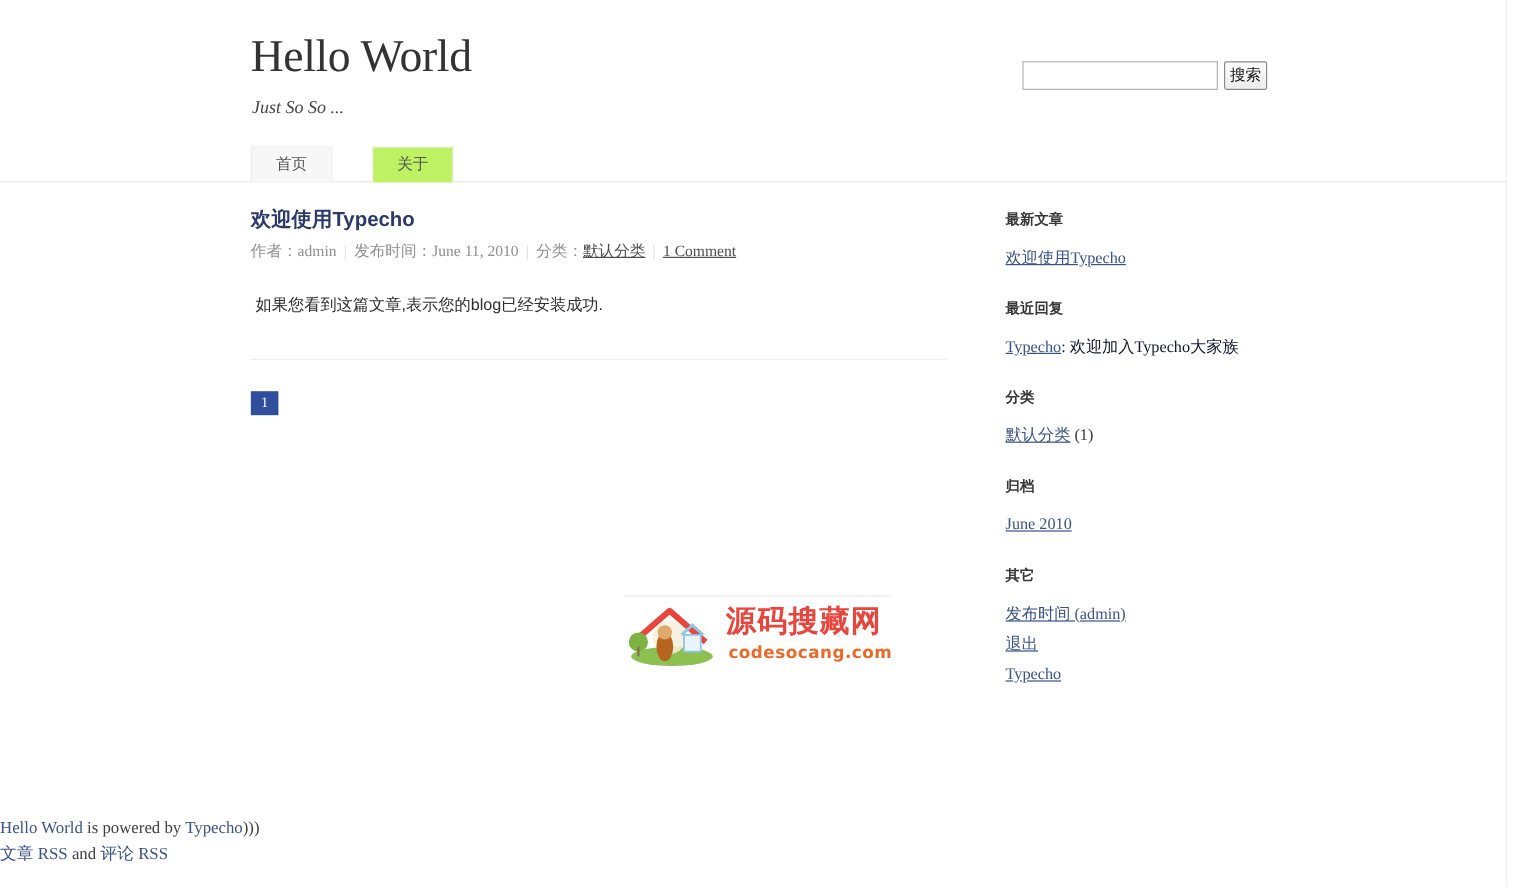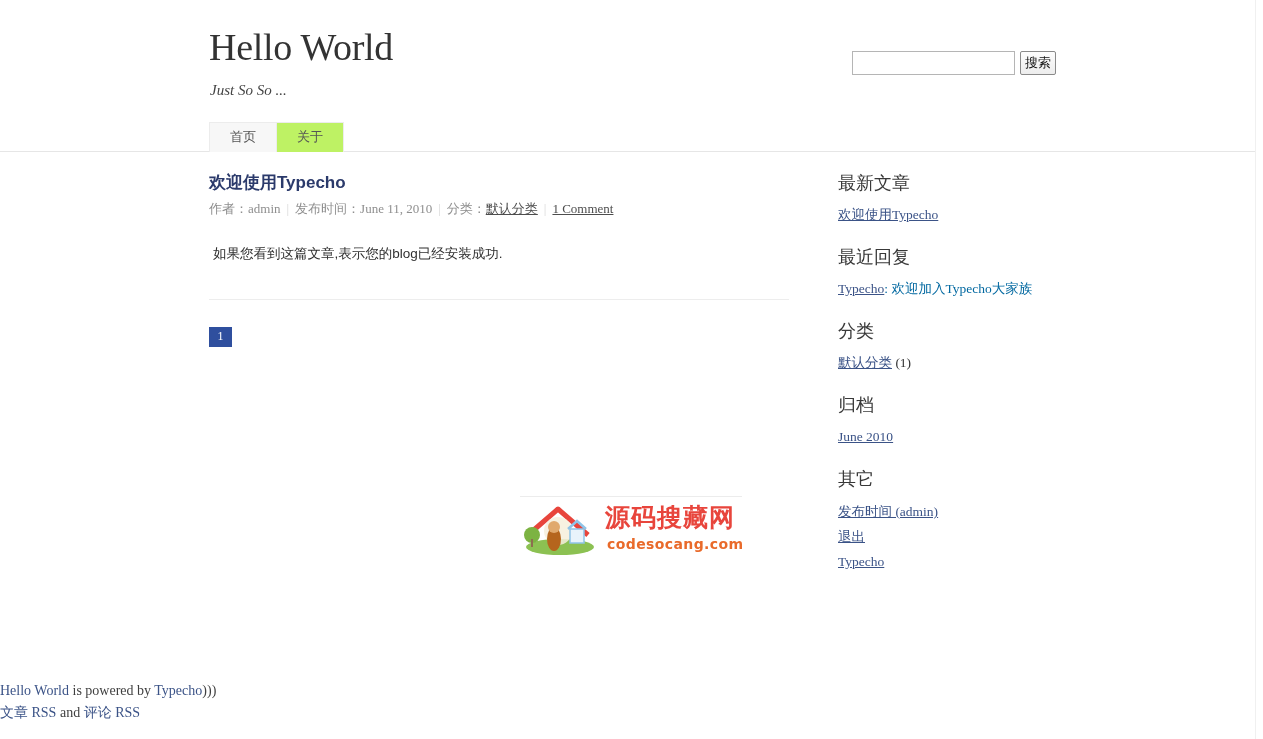--- a/index.html
+++ b/index.html
@@ -95,20 +95,21 @@
   
   .nav {
     position: absolute;
     left: 209px;
     top: 122px;
     display: flex;
     list-style: none;
     margin: 0;
     padding: 0;
     font-family: "Liberation Sans", "DejaVu Sans", sans-serif;
+    gap: 34px;
   }
   .nav li {
     border: 1px solid #ececec;
     border-bottom: none;
     margin-right: -1px;
   }
   .nav li a {
     display: block;
     padding: 7px 20px 8px 20px;
     font-size: 13px;
@@ -199,43 +200,43 @@
     left: 838px;
     top: 22px;
     width: 215px;
     font-family: "Liberation Serif", "DejaVu Serif", serif;
   }
   .widget { margin-bottom: 22px; }
   .widget:last-child { margin-bottom: 0; }
   .widget-title {
     margin: 0 0 12px 0;
     font-family: "Liberation Sans", "DejaVu Sans", sans-serif;
-    font-size: 18px;
-    font-weight: normal;
+    font-size: 12px;
+    font-weight: bold;
     color: #383838;
     line-height: 18px;
   }
   .widget ul {
     list-style: none;
     margin: 0;
     padding: 0;
   }
   .widget li {
     margin-bottom: 7px;
     font-size: 13.5px;
     line-height: 22px;
     color: #333333;
   }
   .widget li:last-child { margin-bottom: 0; }
   .widget a {
     color: #3b5387;
     text-decoration: underline;
   }
   .widget .count { color: #333333; text-decoration: none; }
-  .widget .comment-text { color: #0369a1; text-align: center; }
+  .widget .comment-text { color: #0f172a; text-align: center; }
   .other-list li { margin-bottom: 2px; line-height: 23px; }
 
   
   .watermark {
     position: absolute;
     left: 520px;
     top: 344px;
     width: 222px;
     height: 62px;
     pointer-events: none;

